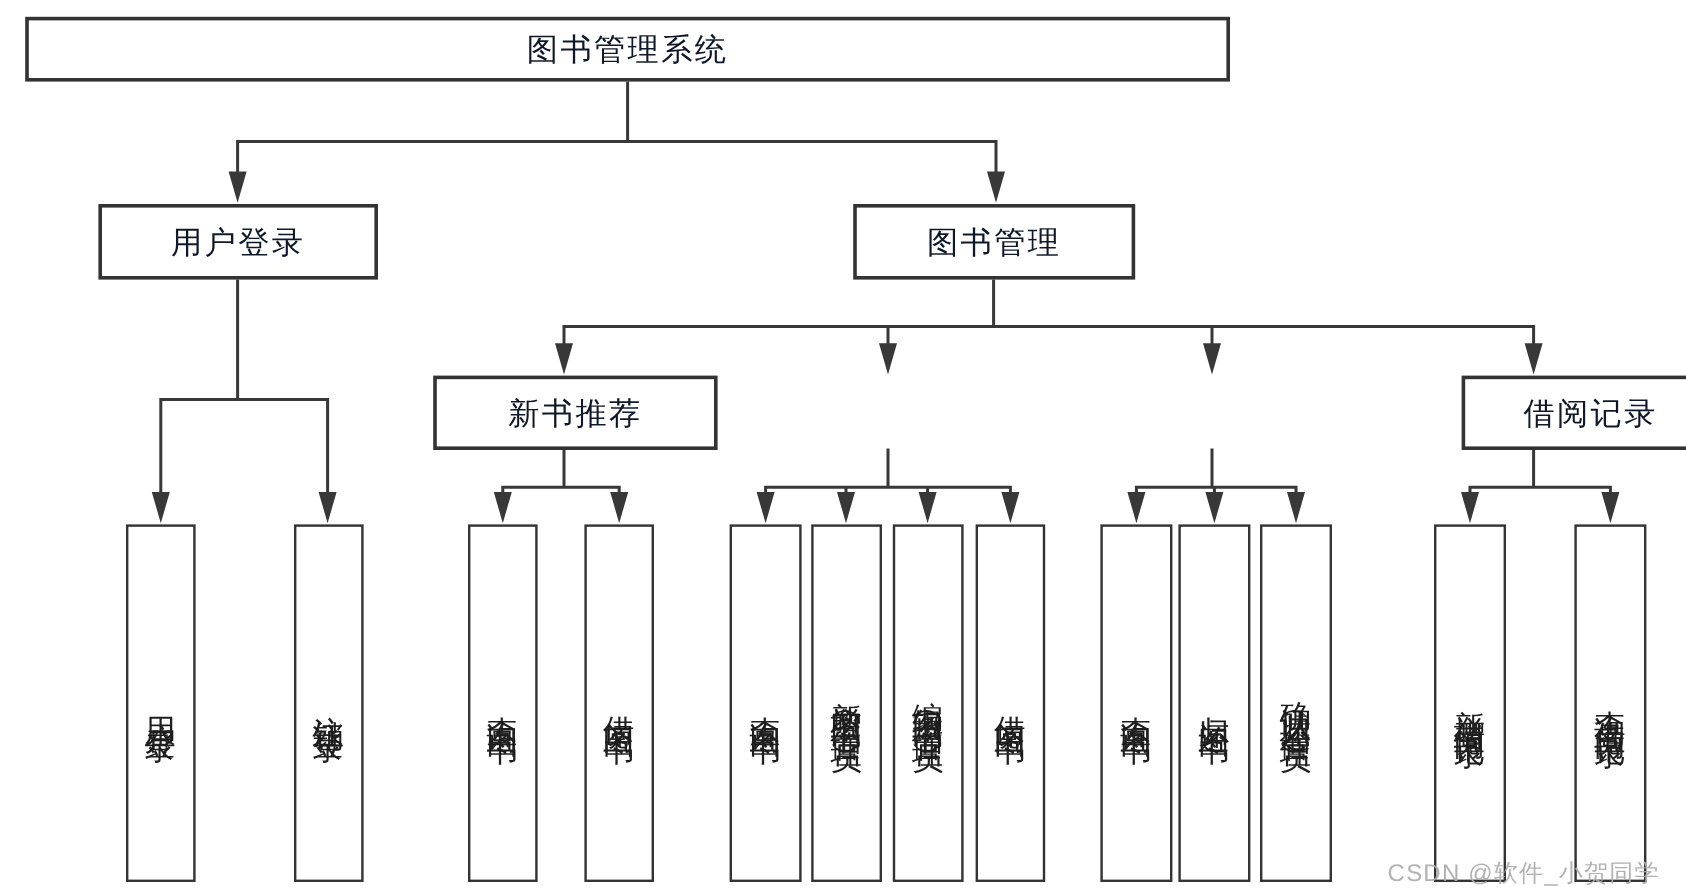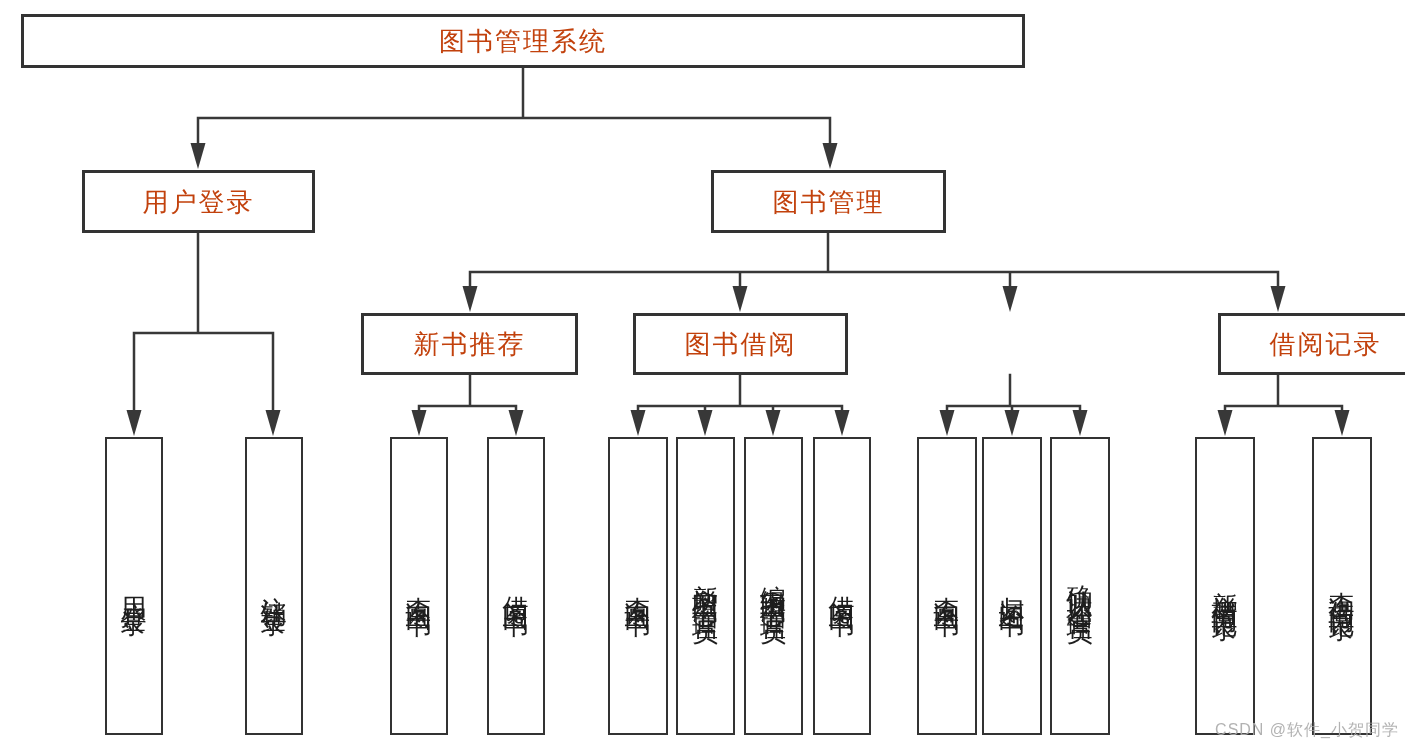--- a/index.html
+++ b/index.html
@@ -23,21 +23,21 @@
     height: 747px;
   }
   .node {
     position: absolute;
     box-sizing: border-box;
     border: 3px solid #333333;
     background: #ffffff;
     display: flex;
     align-items: center;
     justify-content: center;
-    color: #c2410c;
+    color: #0f172a;
     font-size: 26px;
     letter-spacing: 2px;
     line-height: 1;
     white-space: nowrap;
   }
   .leaf {
     position: absolute;
     box-sizing: border-box;
     border: 2.5px solid #333333;
     background: #ffffff;
@@ -51,23 +51,23 @@
     writing-mode: vertical-lr;
     text-orientation: mixed;
     color: #1e1e1e;
     font-size: 26px;
     letter-spacing: 5px;
     line-height: 1;
     white-space: nowrap;
   }
   .watermark {
     position: absolute;
-    right: 6px;
+    right: 22px;
     bottom: 6px;
-    font-size: 16px;
+    font-size: 20px;
     letter-spacing: 1px;
     color: rgba(171, 171, 171, 0.92);
     white-space: nowrap;
     z-index: 5;
   }
 </style>
 </head>
 <body>
 
 <div id="canvas">
@@ -116,25 +116,22 @@
     <span>图书管理系统</span>
   </div>
 
   <div class="node" style="left:82px; top:170px; width:233px; height:63px;">
     <span>用户登录</span>
   </div>
   <div class="node" style="left:711px; top:170px; width:235px; height:63px;justify-content:center;">
     <span>图书管理</span>
   </div>
 
-  <div class="node" style="left:361px; top:313px; width:217px; height:62px;">
+  <div class="node" style="left:361px; top:313px; width:237px; height:62px;">
     <span>新书推荐</span>
-  </div>
-  <div class="node" style="left:633px; top:313px; width:215px; height:62px;">
-    <span>图书借阅</span>
   </div>
   <div class="node" style="left:1171px; top:313px; width:215px; height:62px;margin-left:47px;">
     <span>借阅记录</span>
   </div>
 
   <div class="leaf" style="left:105px; width:58px;">
     <span class="vlabel">用户登录</span>
   </div>
   <div class="leaf" style="left:245px; width:58px;">
     <span class="vlabel">注销登录</span>

